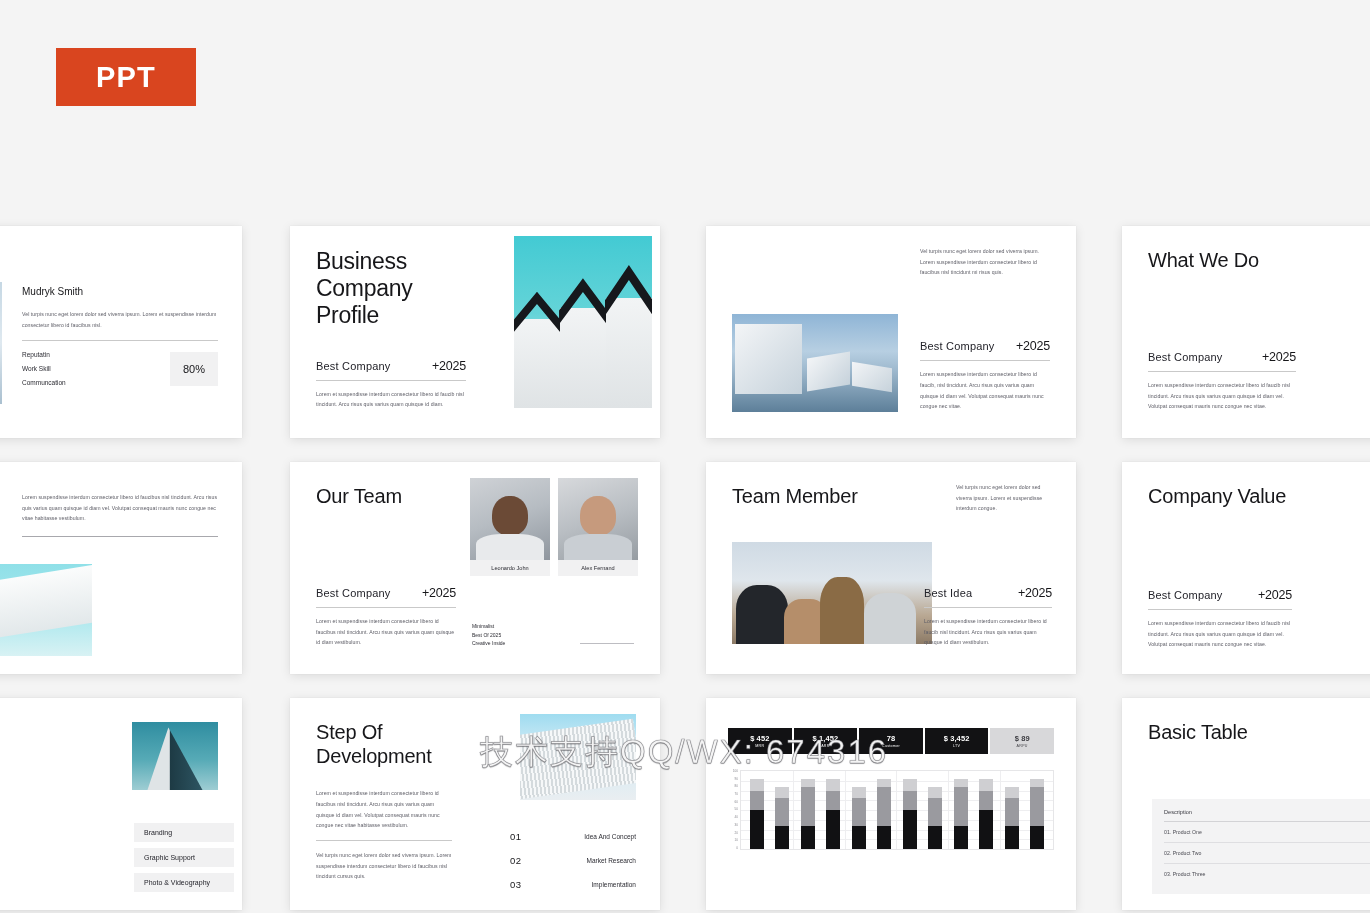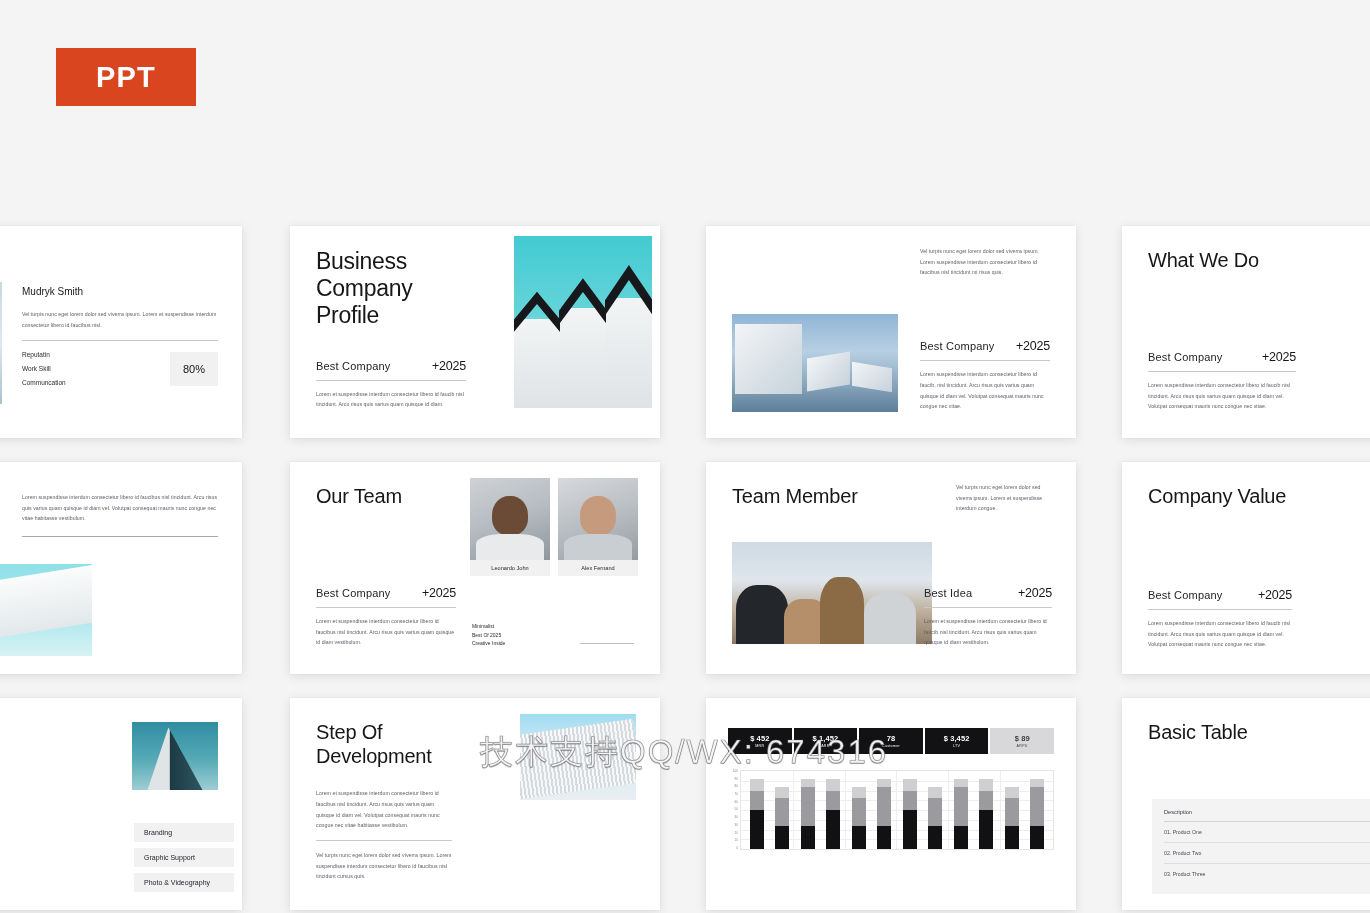--- a/index.html
+++ b/index.html
@@ -368,20 +368,34 @@
       <div class="card c1">
         <div class="sl">
           <div class="title-lg" style="width:160px">Step Of Development</div>
           <div class="photo ph-stripes" style="right:24px;top:16px;width:116px;height:86px">
             <div class="slope"></div>
           </div>
           <div style="position:absolute;left:26px;bottom:28px;width:136px">
             <div class="body-txt">Lorem et suspendisse interdum consectetur libero id faucibus nisl tincidunt. Arcu risus quis varius quam quisque id diam vel. Volutpat consequat mauris nunc congue nec vitae habitasse vestibulum.</div>
             <div class="rule" style="margin:9px 0"></div>
             <div class="body-txt">Vel turpis nunc eget lorem dolor sed viverra ipsum. Lorem suspendisse interdum consectetur libero id faucibus nisl tincidunt cursus quis.</div>
+          </div>
+          <div style="position:absolute;right:24px;bottom:20px;width:126px">
+            <div class="step">
+              <span class="num">01</span>
+              <span class="lbl">Idea And Concept</span>
+            </div>
+            <div class="step">
+              <span class="num">02</span>
+              <span class="lbl">Market Research</span>
+            </div>
+            <div class="step" style="margin-bottom:0">
+              <span class="num">03</span>
+              <span class="lbl">Implementation</span>
+            </div>
           </div>
         </div>
       </div>
 
       <div class="card c2">
         <div class="sl" style="padding:16px 22px">
 
           <div class="kpi-wrap" style="margin-top:14px">
             <div class="kpi">
               <span class="v">$ 452</span>

